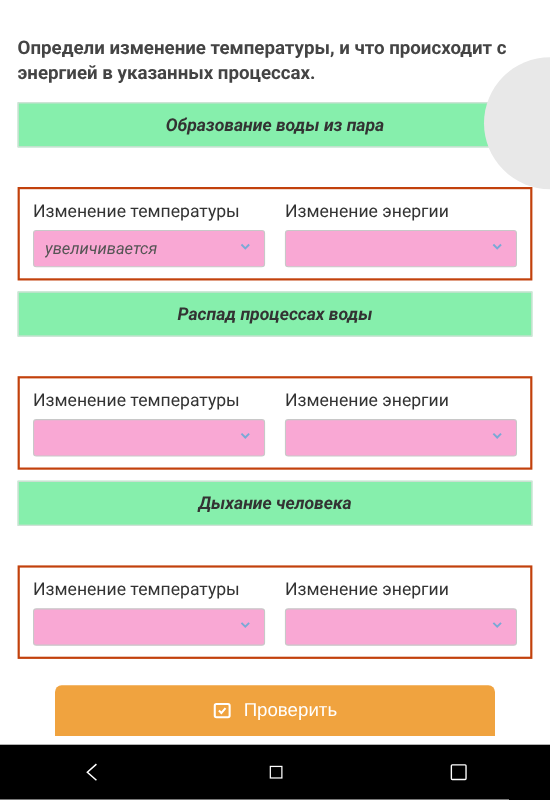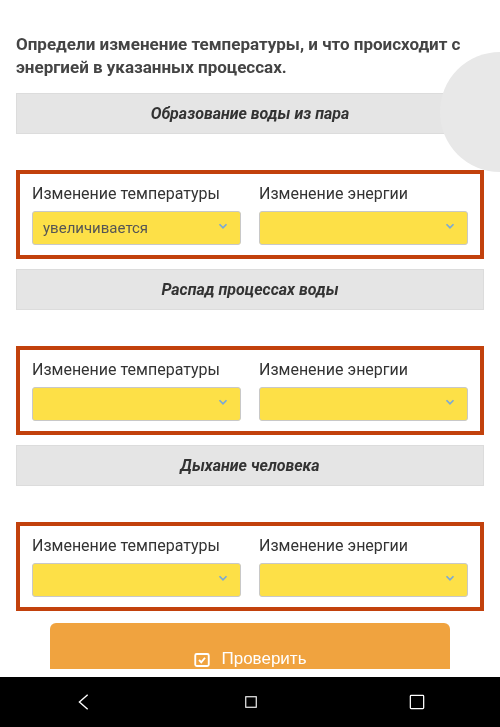--- a/index.html
+++ b/index.html
@@ -17,60 +17,61 @@
     .question {
       font-size: 17px;
       font-weight: 700;
       color: #444;
       line-height: 1.35;
       margin-bottom: 14px;
       margin-top: 21px;
     }
     .section-header {
       border: 1px solid #dcdcdc;
-      background: #e5e5e5;
+      background: #86efac;
       text-align: center;
       padding: 10px 8px;
       font-style: italic;
       font-weight: 700;
       color: #333;
       font-size: 16px;
       margin-bottom: 6px;
     }
     .row {
       display: flex;
-      border: 4px solid #c2410c;
+      border: 2px solid #c2410c;
       margin-bottom: 10px;
       padding: 6px;
       gap: 6px;
       margin-top: 36px;
     }
     .cell {
       flex: 1;
       padding: 4px 6px;
       min-width: 0;
     }
     .cell-label {
       font-size: 16px;
       color: #333;
       margin-bottom: 8px;
       font-weight: 400;
     }
     .select {
       border: 1px solid #c8c8c8;
       border-radius: 3px;
-      background: #fde047;
+      background: #f9a8d4;
       height: 34px;
       display: flex;
       align-items: center;
       justify-content: space-between;
       padding: 0 10px;
       cursor: pointer;
       font-size: 15px;
       color: #555;
+      font-style: italic;
     }
     .select .chevron {
       color: #7aa9d6;
       font-size: 14px;
       flex-shrink: 0;
     }
     .select-value {
       white-space: nowrap;
       overflow: hidden;
       text-overflow: ellipsis;
@@ -79,21 +80,21 @@
       position: absolute;
       left: 50px;
       right: 50px;
       bottom: 58px;
       background: #f0a33f;
       color: #fff;
       border: none;
       border-radius: 6px 6px 0 0;
       height: 46px;
       display: flex;
-      align-items: flex-end;
+      align-items: center;
       justify-content: center;
       gap: 10px;
       font-size: 17px;
       font-weight: 400;
       cursor: pointer;
     }
     .check-icon {
       width: 18px;
       height: 18px;
     }

